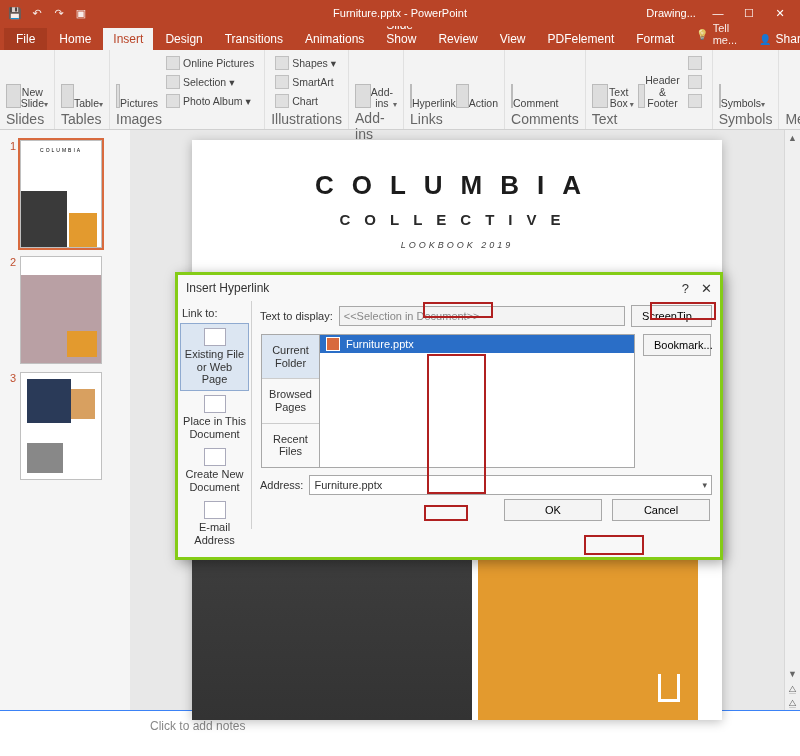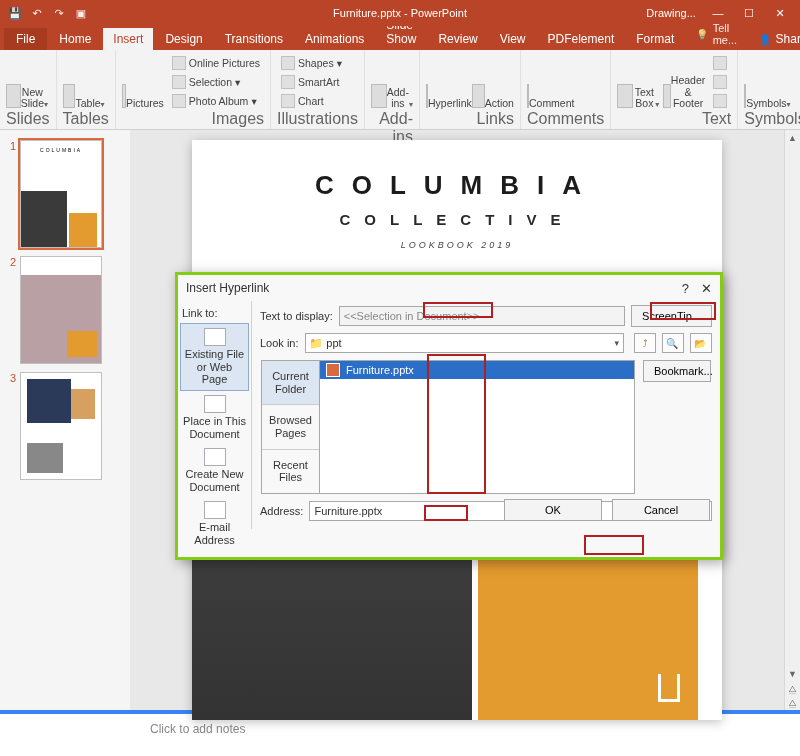--- a/index.html
+++ b/index.html
@@ -20,21 +20,21 @@
   .tab.file { background: #a73b20; color: #fff; padding: 4px 12px; }
   .tab.tell { display: flex; align-items: center; gap: 4px; margin-left: auto; opacity: .9; font-size: 11px;}
   .tab.share { padding: 4px 10px; display:flex; align-items:center; gap:4px;}
   .bulb::before{content:"💡"; font-size:10px; filter:grayscale(.5);}
   .person::before{content:"👤"; font-size:10px;}
 
   
   .ribbon { background: #f3f3f3; height: 80px; border-bottom: 1px solid #d0d0d0; display: flex; font-size: 10.5px; color: #444; }
   .group { border-right: 1px solid #e0e0e0; padding: 2px 6px 0 6px; display: flex; flex-direction: column; justify-content: space-between; }
   .group .controls { display: flex; align-items: flex-start; gap: 4px; height: 62px; }
-  .group .label { text-align: right; font-size: 16px; color: #666; padding-bottom: 2px; }
+  .group .label { text-align: left; font-size: 14px; color: #666; padding-bottom: 2px; }
   .vbtn { display: flex; flex-direction: row; align-items: flex-end; justify-content: flex-start; padding-top: 4px; width: 42px; height: 58px; text-align: center; line-height: 1.1; cursor: pointer; }
   .vbtn .ic { width: 28px; height: 24px; margin-bottom: 2px; background: #ddd; border: 1px solid #bbb; position: relative; }
   .vbtn .drop::after { content:"▾"; font-size:8px; color:#666; display:block; }
   .smalllist { display:flex; flex-direction:column; gap:1px; padding-top:2px;}
   .smalllist div{ display:flex; align-items:center; gap:3px; height:18px; padding:0 4px; cursor:pointer; white-space:nowrap;}
   .smalllist .mi{ width:14px; height:14px; background:#e0e0e0; border:1px solid #c0c0c0;}
 
   
   .workspace { display: flex; height: 580px; background: #e8e8e8; }
   .thumbs { width: 130px; background: #f5f5f5; overflow: hidden; padding: 6px 0; }
@@ -50,21 +50,21 @@
   .slide .sub { text-align:center; font-size: 9px; letter-spacing: 3px; margin-top: 12px; color:#444;font-style:italic;}
   .chair { position:absolute; left:0; top:300px; width:280px; height:280px; background: linear-gradient(#444,#333); }
   .orange-block{ position:absolute; right:24px; bottom:0; width:220px; height:190px; background:#e39a2e;}
   .vscroll { width: 16px; background: #f0f0f0; border-left:1px solid #d8d8d8; display:flex; flex-direction:column;}
   .vscroll .arrow{height:16px; text-align:center; font-size:9px; color:#666; line-height:16px;}
   .vscroll .track{flex:1;}
   .vscroll .bot{display:flex; flex-direction:column;}
   .vscroll .bot div{height:14px;text-align:center;font-size:9px;color:#666;line-height:14px;}
 
   
-  .notes { height: 46px; background: #fff; border-top: 4px solid #3b82f6; padding: 8px 150px; color:#888; font-size:12px;}
+  .notes { height: 46px; background: #fff; border-top: 1px solid #3b82f6; padding: 8px 150px; color:#888; font-size:12px;}
 
   
   .dialog { position: absolute; left: 175px; top: 272px; width: 548px; height: 288px; background:#f8f8f8; border:3px solid #84cc16; box-shadow: 3px 3px 12px rgba(0,0,0,.35); font-size: 11px; color:#333;}
   .dlg-title { height: 26px; display:flex; align-items:center; padding: 0 8px; font-size:12px;}
   .dlg-title .close{margin-left:auto; display:flex; gap:12px;}
   .dlg-title .close span{cursor:pointer; font-size:13px;}
   .dlg-body { display:flex; height: 228px; }
   .linkto-col { width: 74px; border-right: 1px solid #d0d0d0; padding: 4px 2px; }
   .linkto-col .hdr{ padding:2px 2px 4px; }
   .lt-item { text-align:center; padding: 4px 2px; cursor:pointer; line-height:1.15; }
@@ -334,31 +334,20 @@
       <div class="lt-item"><div class="ic"></div><span>Place in This Document</span></div>
       <div class="lt-item"><div class="ic"></div><span>Create New Document</span></div>
       <div class="lt-item"><div class="ic"></div><span>E-mail Address</span></div>
     </div>
     <div class="dlg-main">
       <div class="row">
         <label>Text to display:</label>
         <input type="text" disabled="" style="color: rgb(136, 136, 136); background: rgb(243, 243, 243);" value="&lt;&lt;Selection in Document&gt;&gt;">
         <button class="btn">ScreenTip...</button>
       </div>
-      <div class="row">
-        <label>Look in:</label>
-        <div class="combo">
-            <span>📁 <span>ppt</span></span>
-          </div>
-        <div class="righticons">
-          <div class="b">⤴</div>
-          <div class="b">🔍</div>
-          <div class="b">📂</div>
-        </div>
-      </div>
       <div class="mid">
         <div class="tabpane">
           <div class="tp sel">Current Folder</div>
           <div class="tp">Browsed Pages</div>
           <div class="tp">Recent Files</div>
         </div>
         <div class="filepane">
           <div class="fileitem">
               <span class="ficon"></span>
               <span>Furniture.pptx</span>

